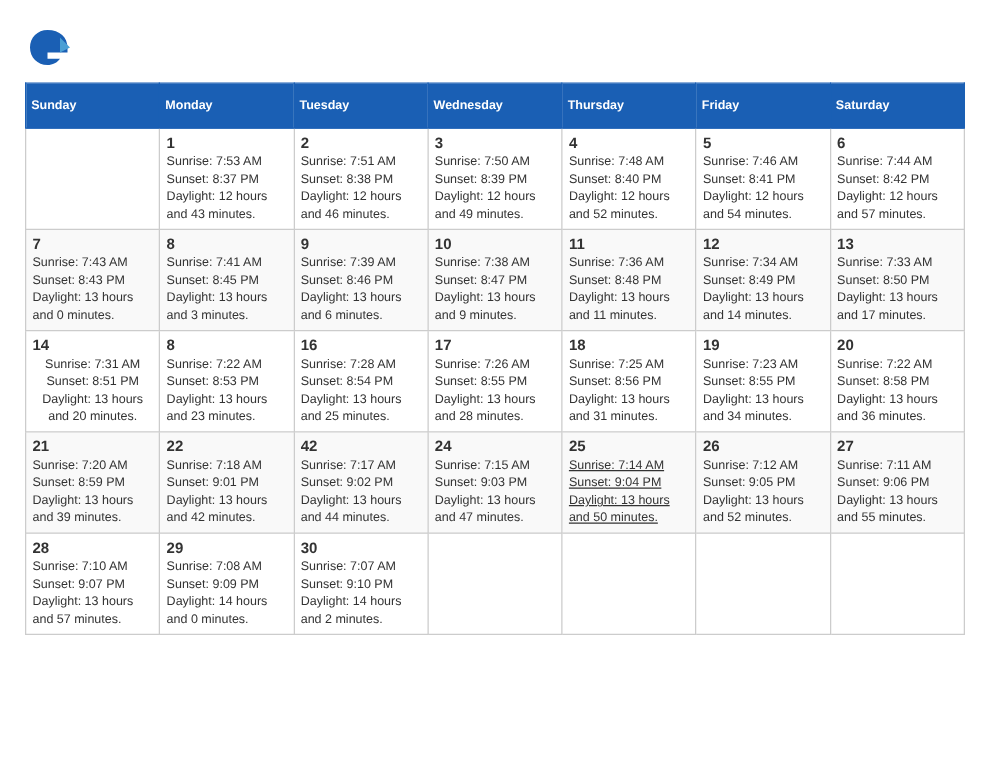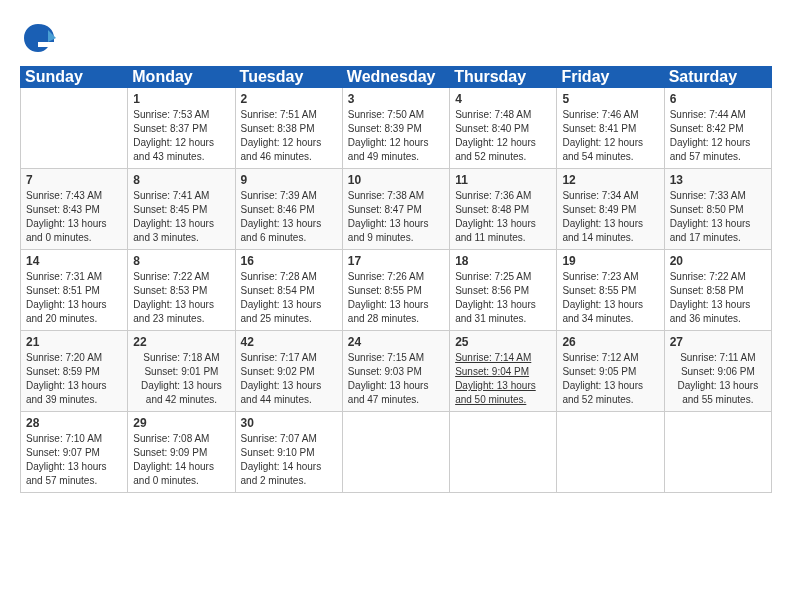--- a/index.html
+++ b/index.html
@@ -48,23 +48,23 @@
       color: #555;
     }
     .calendar-table {
       width: 100%;
       border-collapse: collapse;
       font-size: 11px;
     }
     .calendar-table thead tr th {
       background-color: #1a5fb4;
       color: #fff;
-      padding: 1px 4px;
+      padding: 12px 4px;
       text-align: left;
-      font-size: 16px;
+      font-size: 10px;
       font-weight: bold;
       border: 1px solid #1a5fb4;
     }
     .calendar-table tbody tr td {
       border: 1px solid #ccc;
       vertical-align: top;
       padding: 4px 5px;
       width: 107px;
       height: 80px;
       background: #fff;
@@ -214,21 +214,21 @@
           <span class="day-number">13</span>
           <div class="day-info" style="white-space: pre-line;">Sunrise: 7:33 AM
 Sunset: 8:50 PM
 Daylight: 13 hours
 and 17 minutes.</div>
         </td>
       </tr>
       <tr>
         <td>
           <span class="day-number">14</span>
-          <div class="day-info" style="white-space: pre-line;">Sunrise: 7:31 AM
+          <div class="day-info" style="white-space: pre-line; text-align: center;">Sunrise: 7:31 AM
 Sunset: 8:51 PM
 Daylight: 13 hours
 and 20 minutes.</div>
         </td>
         <td>
           <span class="day-number">8</span>
           <div class="day-info" style="white-space: pre-line;">Sunrise: 7:22 AM
 Sunset: 8:53 PM
 Daylight: 13 hours
 and 23 minutes.</div>
@@ -272,21 +272,21 @@
       <tr>
         <td>
           <span class="day-number">21</span>
           <div class="day-info" style="white-space: pre-line;">Sunrise: 7:20 AM
 Sunset: 8:59 PM
 Daylight: 13 hours
 and 39 minutes.</div>
         </td>
         <td>
           <span class="day-number">22</span>
-          <div class="day-info" style="white-space: pre-line; text-align: center;">Sunrise: 7:18 AM
+          <div class="day-info" style="white-space: pre-line;">Sunrise: 7:18 AM
 Sunset: 9:01 PM
 Daylight: 13 hours
 and 42 minutes.</div>
         </td>
         <td>
           <span class="day-number">42</span>
           <div class="day-info" style="white-space: pre-line;">Sunrise: 7:17 AM
 Sunset: 9:02 PM
 Daylight: 13 hours
 and 44 minutes.</div>
@@ -307,21 +307,21 @@
         </td>
         <td>
           <span class="day-number">26</span>
           <div class="day-info" style="white-space: pre-line;">Sunrise: 7:12 AM
 Sunset: 9:05 PM
 Daylight: 13 hours
 and 52 minutes.</div>
         </td>
         <td>
           <span class="day-number">27</span>
-          <div class="day-info" style="white-space: pre-line; text-align: center;">Sunrise: 7:11 AM
+          <div class="day-info" style="white-space: pre-line;">Sunrise: 7:11 AM
 Sunset: 9:06 PM
 Daylight: 13 hours
 and 55 minutes.</div>
         </td>
       </tr>
       <tr>
         <td>
           <span class="day-number">28</span>
           <div class="day-info" style="white-space: pre-line;">Sunrise: 7:10 AM
 Sunset: 9:07 PM

